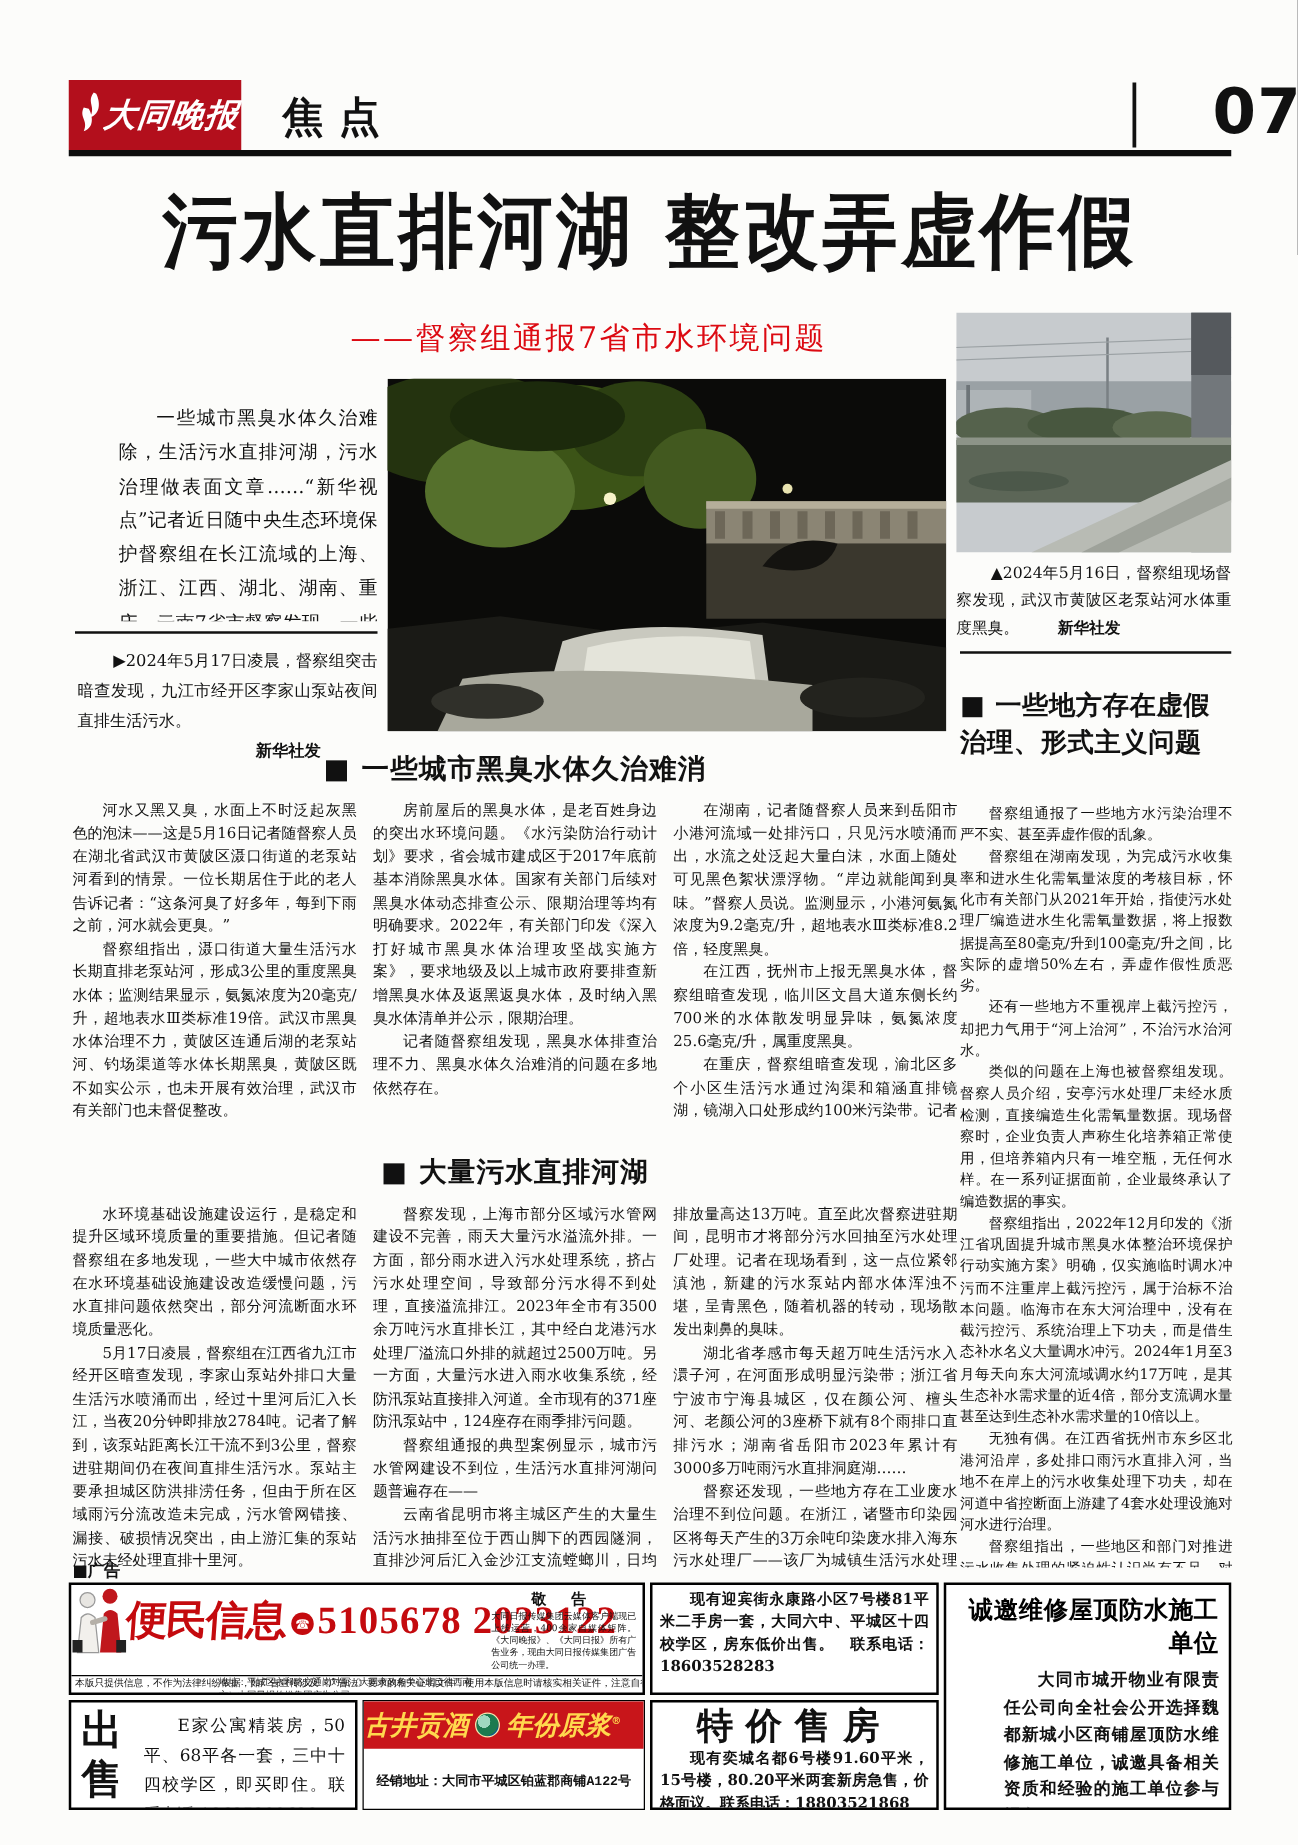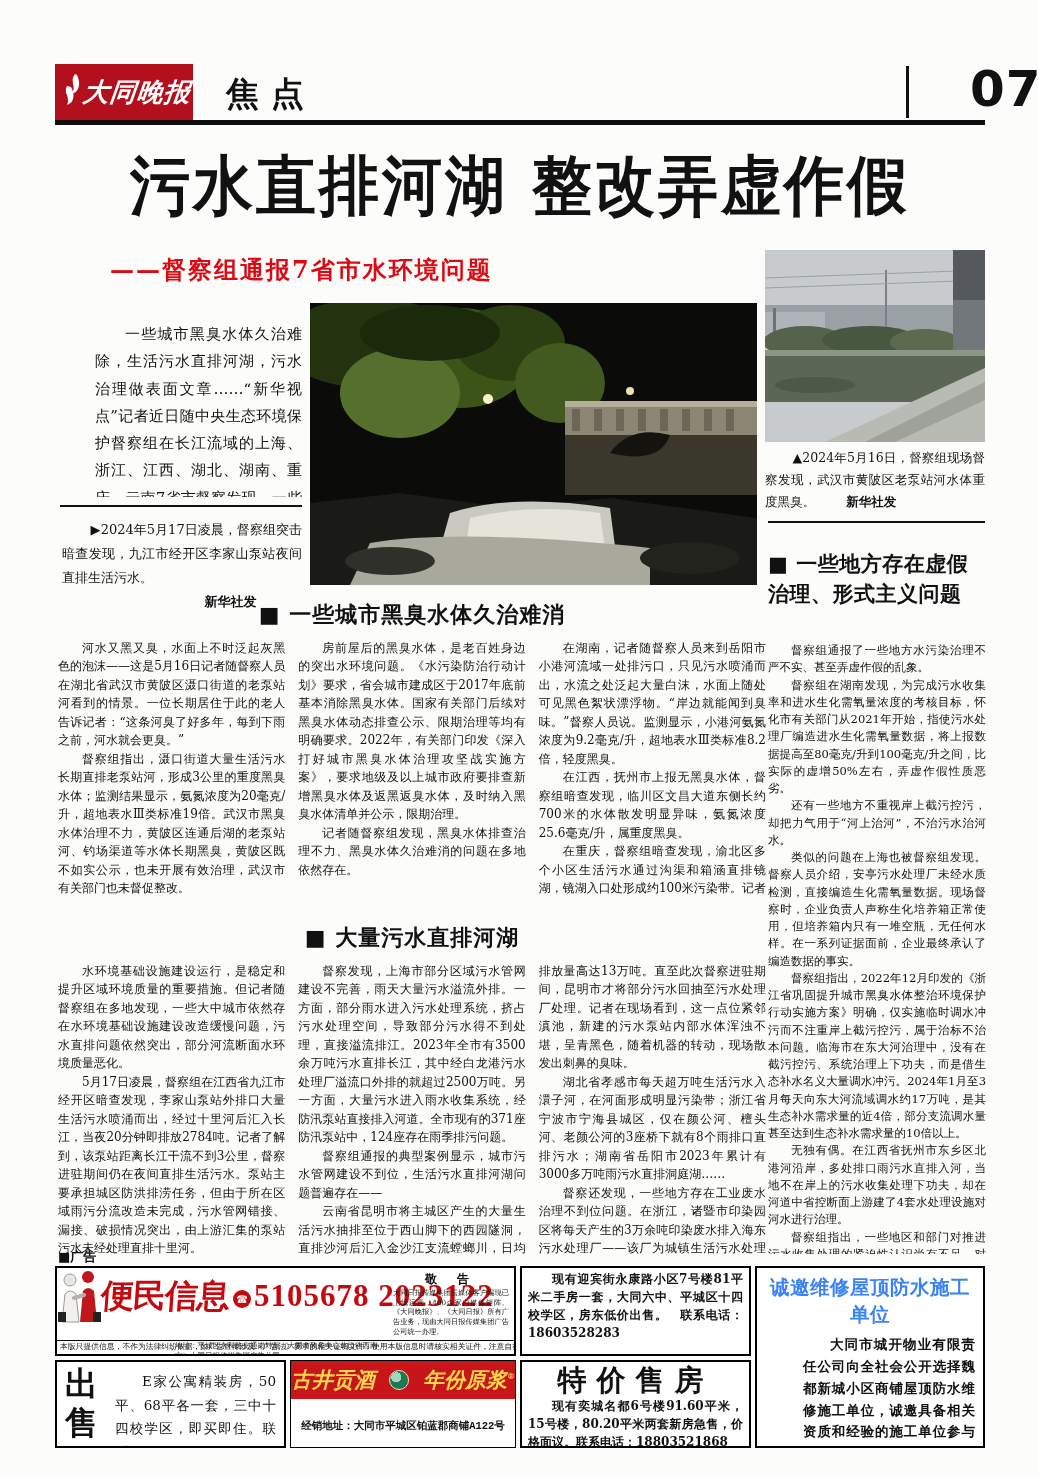--- a/index.html
+++ b/index.html
@@ -21,22 +21,22 @@
     line-height:1.6; font-weight:600; font-family:"DejaVu Sans",sans-serif; }
   .page-no-bar { position:absolute; left:906px; top:66px; width:3px; height:52px; background:#111; }
   .page-no { position:absolute; left:970px; top:60px; font-family:"DejaVu Sans",sans-serif;
     font-weight:bold; font-size:50px; letter-spacing:1px; }
   .rule-top { position:absolute; left:55px; top:120px; width:930px; height:5px; background:#0d0d0d; }
 
   
   .headline { position:absolute; left:55px; top:146px; width:930px; text-align:center;
     font-family:"DejaVu Sans",sans-serif; font-weight:900; font-size:60px;
     letter-spacing:3px; transform:scaleY(1.08); }
-  .subhead { position:absolute; left:110px; top:254px; width:690px; 
-    color:#dc0a12; font-size:24px; font-weight:700; letter-spacing:2px; }
+  .subhead { position:absolute; left:126px; top:254px; width:690px; text-align:center;
+    color:#dc0a12; font-size:24px; font-weight:400; letter-spacing:2px; }
 
   
   .main-photo { position:absolute; left:310px; top:303px; width:447px; height:282px; }
   .side-photo { position:absolute; left:765px; top:250px; width:220px; height:192px; }
   .main-photo svg, .side-photo svg { width:100%; height:100%; display:block; }
 
   
   .lede { position:absolute; left:95px; top:321px; width:207px; height:176px; overflow:hidden;
     font-size:15px; line-height:1.82; text-align:justify; text-indent:2em; }
   .lede-divider { position:absolute; left:60px; top:505px; width:242px; height:2px; background:#111; }
@@ -86,39 +86,39 @@
   .bm-jg-text { font-size:7.2px; line-height:1.35; text-align:justify; color:#111; }
   .bm-disclaimer { position:absolute; left:0; bottom:0; width:100%; border-top:1px solid #000;
     font-size:7.8px; line-height:1.4; padding:1px 3px; white-space:nowrap; overflow:hidden; }
 
   .ad-chushou { left:55px; top:1360px; width:231px; height:88px; display:flex; }
   .cs-big { width:56px; padding:3px 0 0 8px; font-family:"DejaVu Sans",sans-serif;
     font-weight:900; font-size:33px; line-height:1.18; }
   .cs-text { flex:1; padding:8px 8px 0 2px; font-size:13.5px; line-height:1.75; text-align:justify; text-indent:2em; }
 
   .ad-gujing { left:290px; top:1360px; width:226px; height:88px; border-width:1px; }
-  .gj-band { height:38px; background:#c8151a; display:flex; align-items:center; justify-content:space-between; gap:5px; }
+  .gj-band { height:38px; background:#c8151a; display:flex; align-items:center; justify-content:flex-start; gap:5px; }
   .gj-brand, .gj-prod { color:#ffd84e; font-family:"DejaVu Serif",serif; font-weight:bold;
     font-style:italic; font-size:21px; white-space:nowrap; }
   .gj-reg { color:#ffd84e; font-size:8px; vertical-align:super; }
   .gj-globe { width:20px; height:20px; border-radius:50%;
     background:radial-gradient(circle at 35% 35%, #9fd8c0 0 30%, #1d7a4f 31% 70%, #0d5a86 71%); 
     border:1.5px solid #f4e6b0; flex:none; }
   .gj-lines { font-size:10.5px; line-height:1.45; text-align:center; padding-top:20px;
     font-family:Liberation Mono, monospace; font-weight:600; }
 
   .ad-dijia { left:520px; top:1266px; width:231px; height:90px; padding:2px 6px; }
   .ad-tejia { left:520px; top:1360px; width:231px; height:88px; padding:2px 6px; }
   .house-title { font-family:"DejaVu Sans",sans-serif; font-weight:900; font-size:29px;
     text-align:center; letter-spacing:10px; line-height:1.15; }
   .house-text { font-size:12px; line-height:1.5; text-align:justify; text-indent:2em; font-weight:600; }
 
   .ad-chengyao { left:755px; top:1266px; width:230px; height:182px; padding:6px 8px 0; }
-  .cy-title { color:#3b82f6; font-family:Liberation Serif, serif; font-weight:900;
-    font-size:19.5px; text-align:center; letter-spacing:0.5px; }
+  .cy-title { color:#000000; font-family:Liberation Serif, serif; font-weight:900;
+    font-size:19.5px; text-align:right; letter-spacing:0.5px; }
   .cy-text { margin-top:6px; font-size:13.5px; line-height:1.62; text-align:justify;
     text-indent:2em; font-weight:600;margin-left:38px; }
   .cy-phone1 { font-size:14.5px; font-weight:bold; text-indent:3.5em; font-family:"DejaVu Sans",sans-serif; }
 </style>
 </head>
 <body>
 
 <div class="page">
 
   <div class="logo-box">

